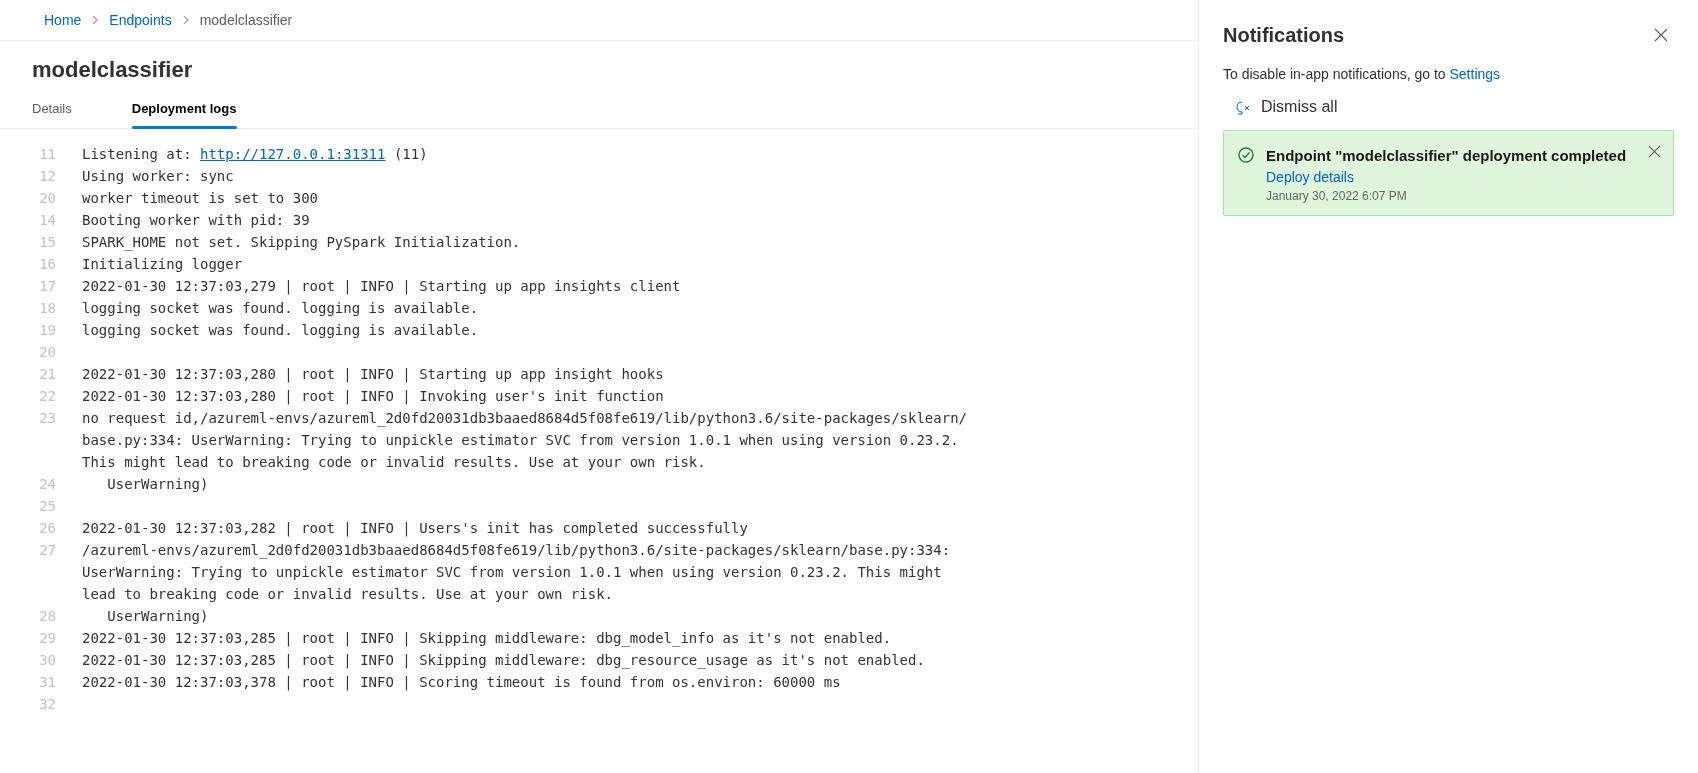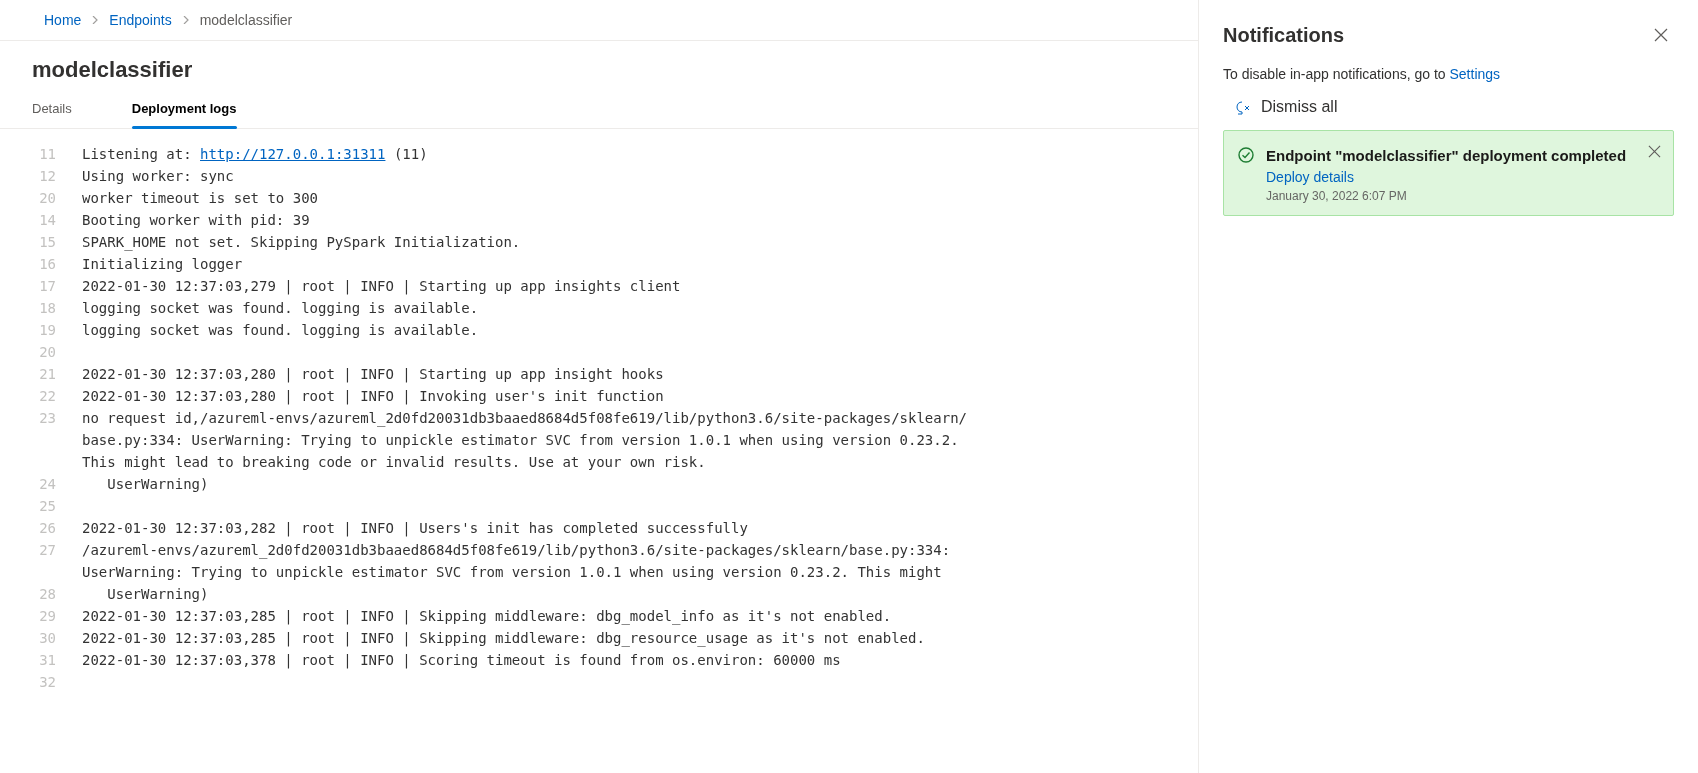--- a/index.html
+++ b/index.html
@@ -331,20 +331,24 @@
             <span class="ln">26</span>
             <span class="lt">2022-01-30 12:37:03,282 | root | INFO | Users's init has completed successfully</span>
           </div>
           <div class="log-line">
             <span class="ln">27</span>
             <span class="lt">/azureml-envs/azureml_2d0fd20031db3baaed8684d5f08fe619/lib/python3.6/site-packages/sklearn/base.py:334:</span>
           </div>
           <div class="log-line">
             <span class="ln"></span>
             <span class="lt">UserWarning: Trying to unpickle estimator SVC from version 1.0.1 when using version 0.23.2. This might</span>
+          </div>
+          <div class="log-line">
+            <span class="ln"></span>
+            <span class="lt">lead to breaking code or invalid results. Use at your own risk.</span>
           </div>
           <div class="log-line">
             <span class="ln">28</span>
             <span class="lt">&nbsp;  UserWarning)</span>
           </div>
           <div class="log-line">
             <span class="ln">29</span>
             <span class="lt">2022-01-30 12:37:03,285 | root | INFO | Skipping middleware: dbg_model_info as it's not enabled.</span>
           </div>
           <div class="log-line">

